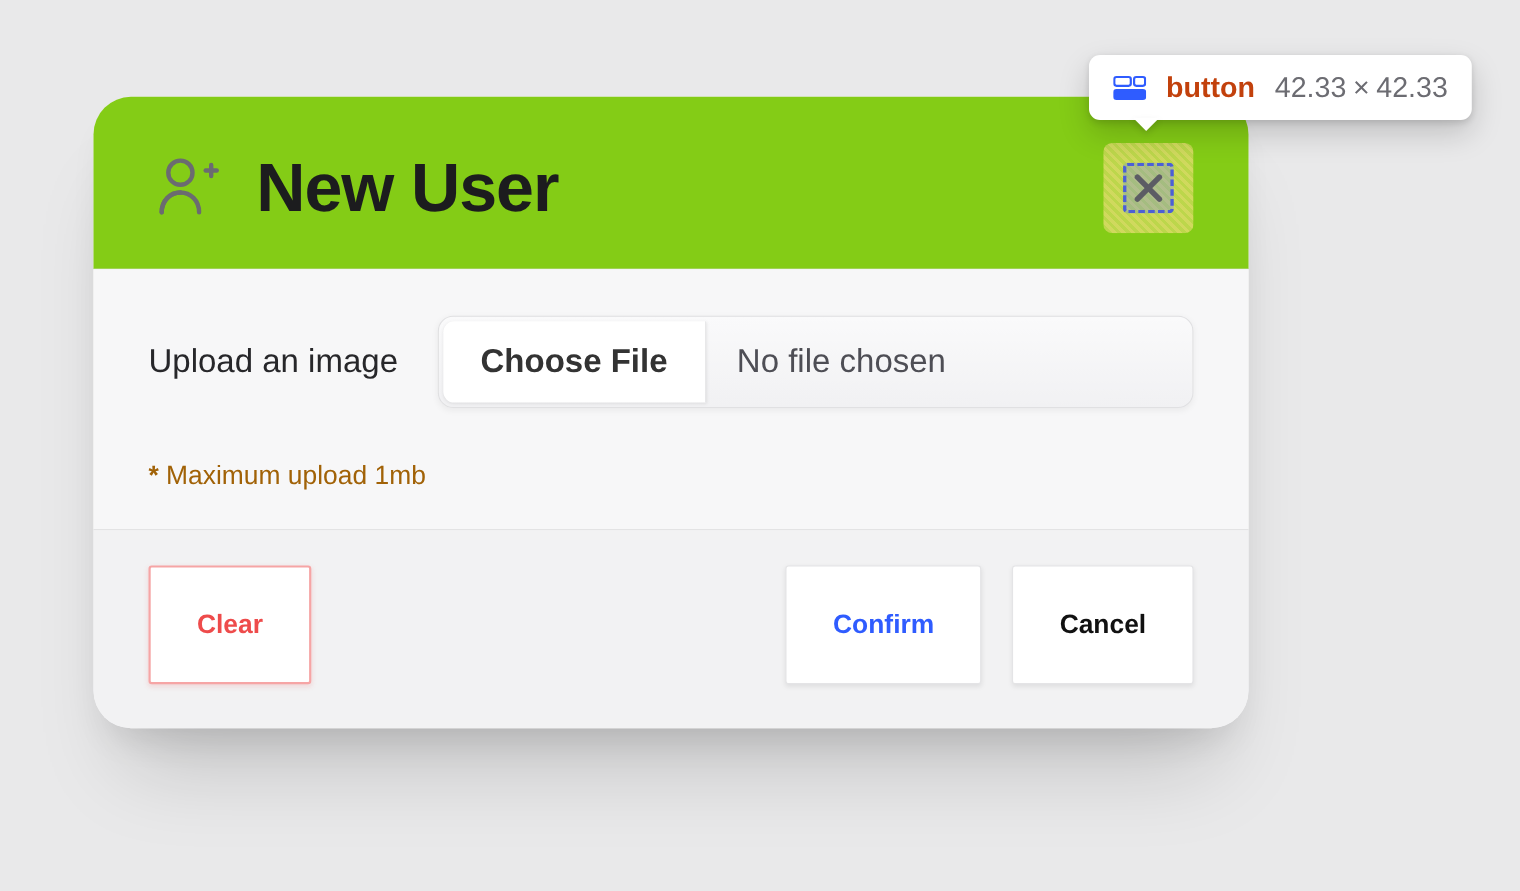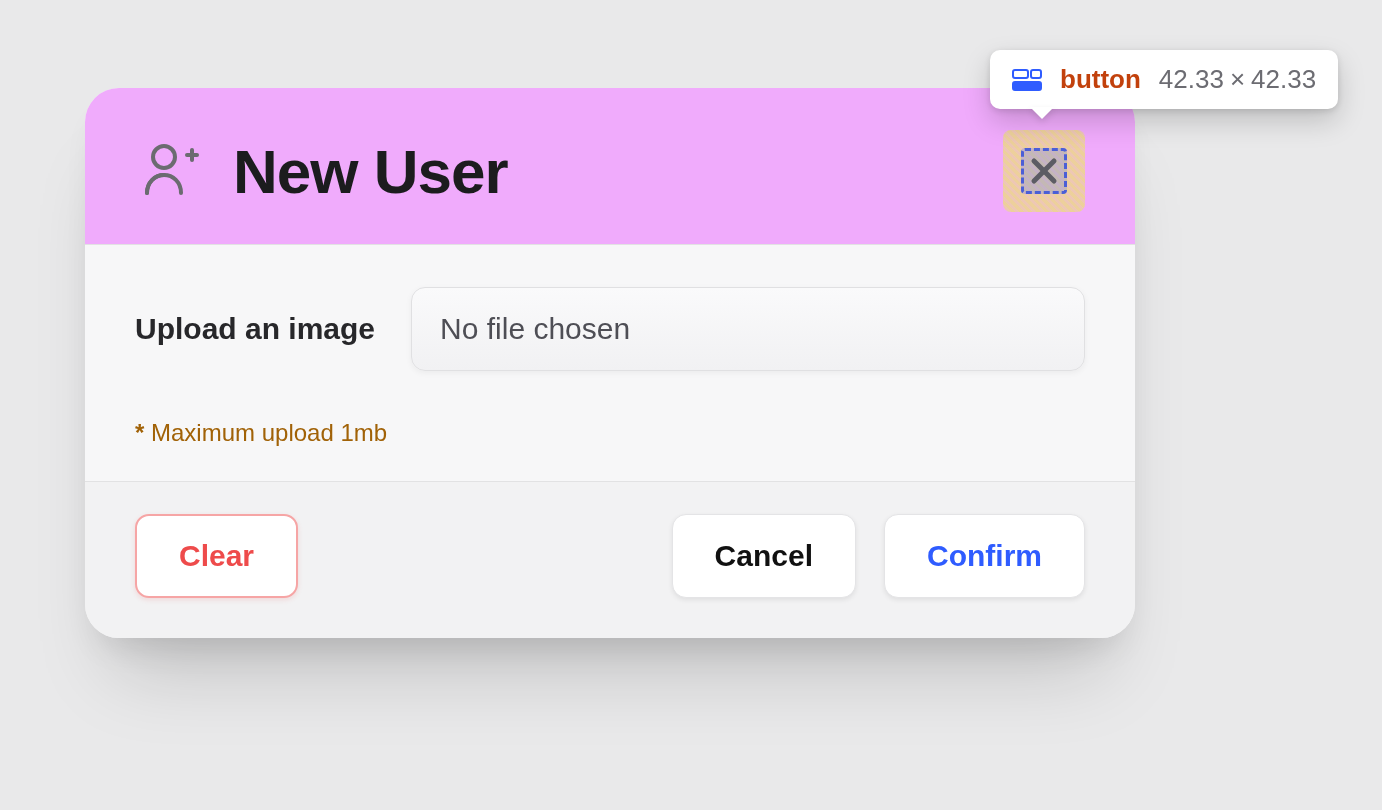--- a/index.html
+++ b/index.html
@@ -30,21 +30,21 @@
       0 20px 35px -15px rgba(0,0,0,0.12);
     overflow: visible;
   }
 
   
   .modal-header {
     display: flex;
     align-items: center;
     justify-content: space-between;
     padding: 42px 50px 32px 50px;
-    background: #f0abfc;
+    background: #84cc16;
     border-top-left-radius: 34px;
     border-top-right-radius: 34px;
     border-bottom: 1px solid #e2e2e3;
   }
   .header-left {
     display: flex;
     align-items: center;
     gap: 30px;
   }
   .header-title {
@@ -103,21 +103,21 @@
     padding: 42px 50px 34px 50px;
     background: #f7f7f8;
   }
   .upload-row {
     display: flex;
     align-items: center;
     gap: 36px;
   }
   .upload-label {
     font-size: 30px;
-    font-weight: 700;
+    font-weight: 400;
     color: #27272a;
     white-space: nowrap;
   }
   .file-input {
     flex: 1;
     display: flex;
     align-items: stretch;
     height: 84px;
     border: 1px solid #e0e0e2;
     border-radius: 14px;
@@ -161,24 +161,24 @@
     display: flex;
     align-items: center;
     padding: 32px 50px 40px 50px;
     background: #f2f2f3;
     border-top: 1px solid #e2e2e3;
     border-bottom-left-radius: 34px;
     border-bottom-right-radius: 34px;
   }
   .footer-spacer { flex: 1; }
   .btn {
-    height: 84px;
+    height: 108px;
     padding: 0 42px;
-    border-radius: 14px;
-    font-size: 30px;
+    border-radius: 3px;
+    font-size: 24px;
     font-weight: 700;
     background: #ffffff;
     border: 1px solid #e4e4e6;
     box-shadow: 0 2px 5px rgba(0,0,0,0.08);
     cursor: pointer;
     display: inline-flex;
     align-items: center;
     justify-content: center;
   }
   .btn + .btn { margin-left: 28px; }
@@ -251,33 +251,34 @@
           <line x1="5" y1="5" x2="25" y2="25"></line>
           <line x1="25" y1="5" x2="5" y2="25"></line>
         </svg>
       </div>
     </div>
 
     <div class="modal-body">
       <div class="upload-row">
         <div class="upload-label">Upload an image</div>
         <div class="file-input">
+          <button class="choose-file-btn">Choose File</button>
           <div class="file-status">No file chosen</div>
         </div>
       </div>
       <div class="hint">
         <b>*</b><span> Maximum upload 1mb</span>
       </div>
     </div>
 
     <div class="modal-footer">
       <button class="btn btn-clear">Clear</button>
       <div class="footer-spacer"></div>
+      <button class="btn btn-confirm">Confirm</button>
       <button class="btn btn-cancel">Cancel</button>
-      <button class="btn btn-confirm">Confirm</button>
     </div>
 
   </div>
 
   <div class="inspect-tooltip">
     <span class="tt-icon">
       <svg width="30" height="24" viewBox="0 0 30 24">
         <rect x="1" y="2" width="15" height="8" rx="2" fill="none" stroke="#2f5cff" stroke-width="2"></rect>
         <rect x="19" y="2" width="10" height="8" rx="2" fill="none" stroke="#2f5cff" stroke-width="2"></rect>
         <rect x="1" y="14" width="28" height="8" rx="2" fill="#2f5cff" stroke="#2f5cff" stroke-width="2"></rect>

